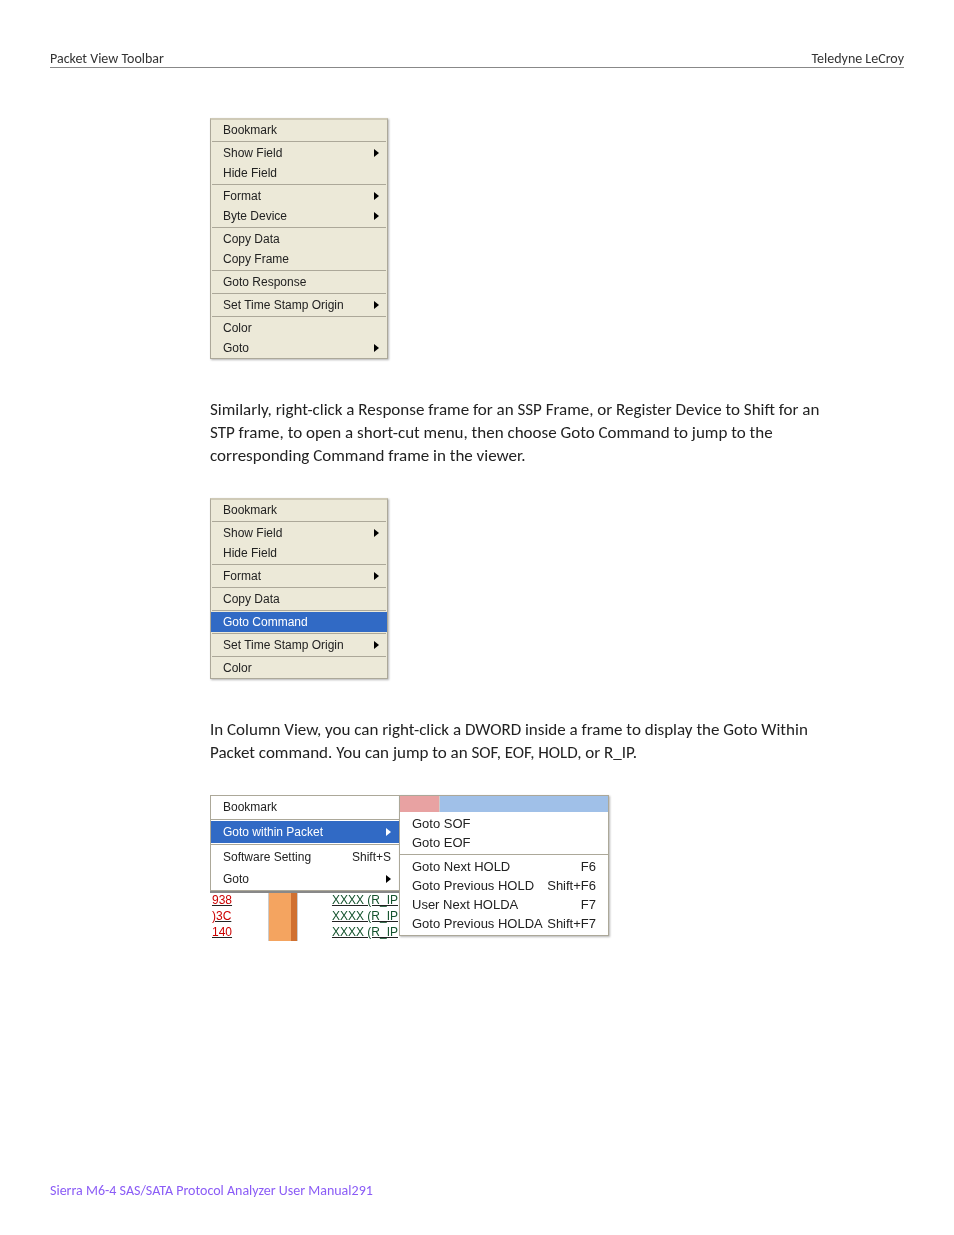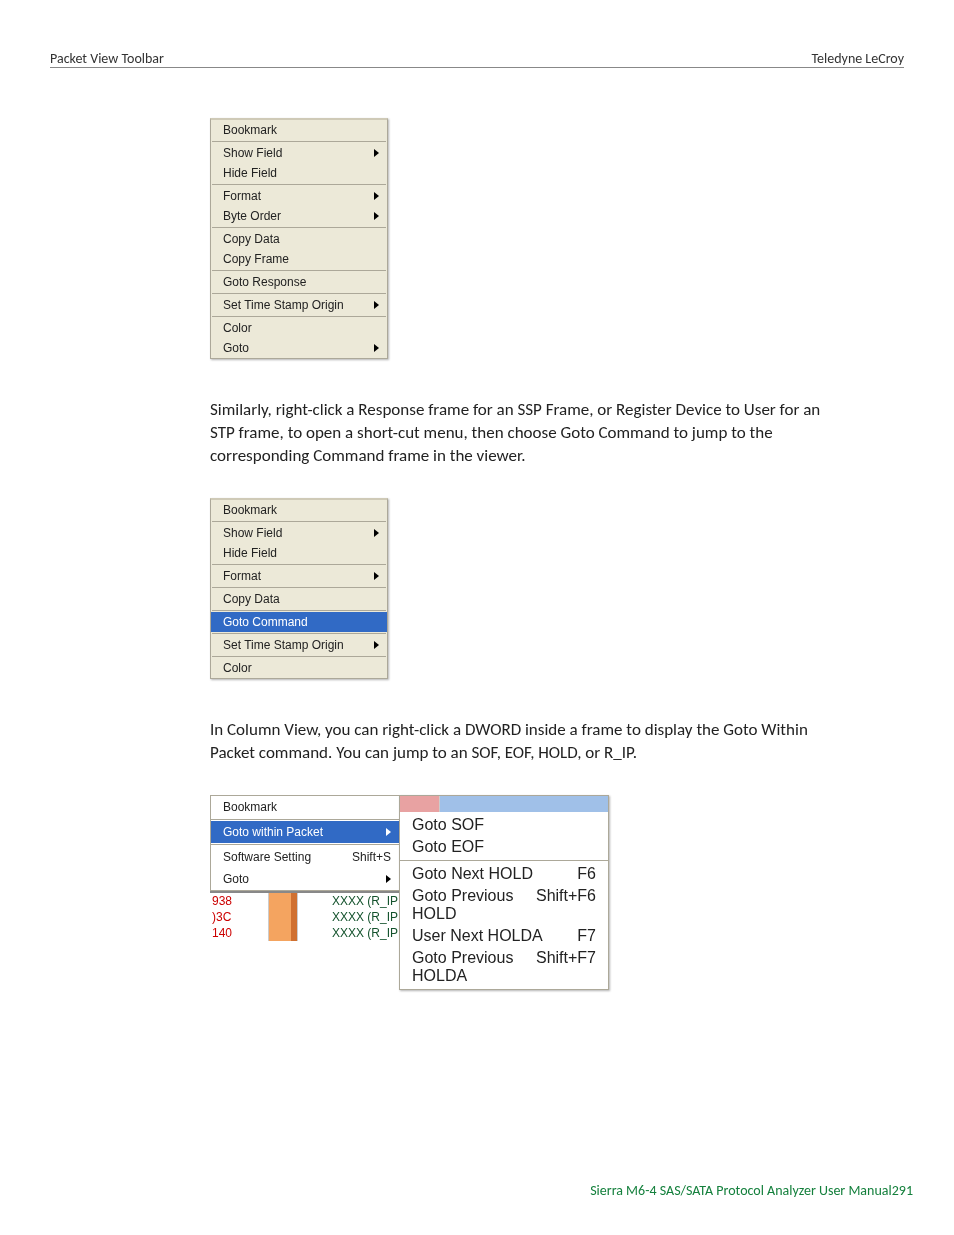--- a/index.html
+++ b/index.html
@@ -85,41 +85,41 @@
     white-space:nowrap;
   }
   .shot3-left .top .sep {border-top:1px solid #aca899;margin:1px 0;}
   .shot3-left .top .item.sel {background:#316ac5;color:#fff;}
   .shot3-left .top .item.sel .arrow-right{border-left-color:#fff;}
   .shot3-datarows {
     font-size:12px;
     border-top:2px solid #888;
   }
   .shot3-datarows .r {
-    display:flex;align-items:center;height:16px;
+    display:flex;align-items:flex-start;height:16px;text-decoration:underline;
   }
   .shot3-datarows .r .a{width:58px;color:#c00;padding-left:2px;}
   .shot3-datarows .r .b{width:30px;background:#f4a460;height:100%;border-left:1px solid #ccc;border-right:1px solid #ccc;position:relative;}
   .shot3-datarows .r .b::after{content:"";position:absolute;right:0;top:0;bottom:0;width:6px;background:#d07030;}
   .shot3-datarows .r .c{flex:1;text-align:right;color:#14532d;padding-right:2px;}
   .submenu {
-    background:#fff;border:1px solid #aca899;font-family:Tahoma,Verdana,Arial,sans-serif;font-size:16px;
+    background:#fff;border:1px solid #aca899;font-family:Tahoma,Verdana,Arial,sans-serif;font-size:13px;
     box-shadow:1px 1px 2px rgba(0,0,0,0.3);
     width:210px;
     margin-left:-1px;
   }
   .submenu .tabhdr{height:16px;display:flex;}
   .submenu .tabhdr .t1{width:40px;background:#e8a2a2;border-right:1px solid #ccc;}
   .submenu .tabhdr .t2{flex:1;background:#a0c0e8;}
   .submenu .body{padding:2px 0;}
   .submenu .row{display:flex;justify-content:space-between;padding:2px 12px;}
   .submenu .sep{border-top:1px solid #aca899;margin:2px 0;}
   .ftr {
     position:absolute;left:50px;right:41px;bottom:36px;
-    display:flex;justify-content:flex-end;font-size:14px;color:#15803d;
+    display:flex;justify-content:flex-start;font-size:14px;color:#8b5cf6;
   }
 </style>
 </head>
 <body>
 
 <div class="page">
   <div class="hdr">
     <span>Packet View Toolbar</span>
     <span>Teledyne LeCroy</span>
   </div>
@@ -137,21 +137,21 @@
         </div>
       <div class="item">
           <span>Hide Field</span>
         </div>
       <div class="sep"></div>
       <div class="item">
           <span>Format</span>
           <span class="arrow-right"></span>
         </div>
       <div class="item">
-          <span>Byte Order</span>
+          <span>Byte Device</span>
           <span class="arrow-right"></span>
         </div>
       <div class="sep"></div>
       <div class="item">
           <span>Copy Data</span>
         </div>
       <div class="item">
           <span>Copy Frame</span>
         </div>
       <div class="sep"></div>
@@ -167,21 +167,21 @@
       <div class="item">
           <span>Color</span>
         </div>
       <div class="item">
           <span>Goto</span>
           <span class="arrow-right"></span>
         </div>
     </div>
 
     <p class="para">
-      <span>Similarly, right-click a </span><span class="bold">Response frame</span><span> for an SSP Frame, or </span><span class="bold">Register Device to User</span><span> for an STP frame, to open a short-cut menu, then choose </span><span class="bold">Goto Command</span><span> to jump to the corresponding Command frame in the viewer.</span>
+      <span>Similarly, right-click a </span><span class="bold">Response frame</span><span> for an SSP Frame, or </span><span class="bold">Register Device to Shift</span><span> for an STP frame, to open a short-cut menu, then choose </span><span class="bold">Goto Command</span><span> to jump to the corresponding Command frame in the viewer.</span>
     </p>
 
     <div class="menu">
       <div class="item">
           <span>Bookmark</span>
         </div>
       <div class="sep"></div>
       <div class="item">
           <span>Show Field</span>
           <span class="arrow-right"></span>

